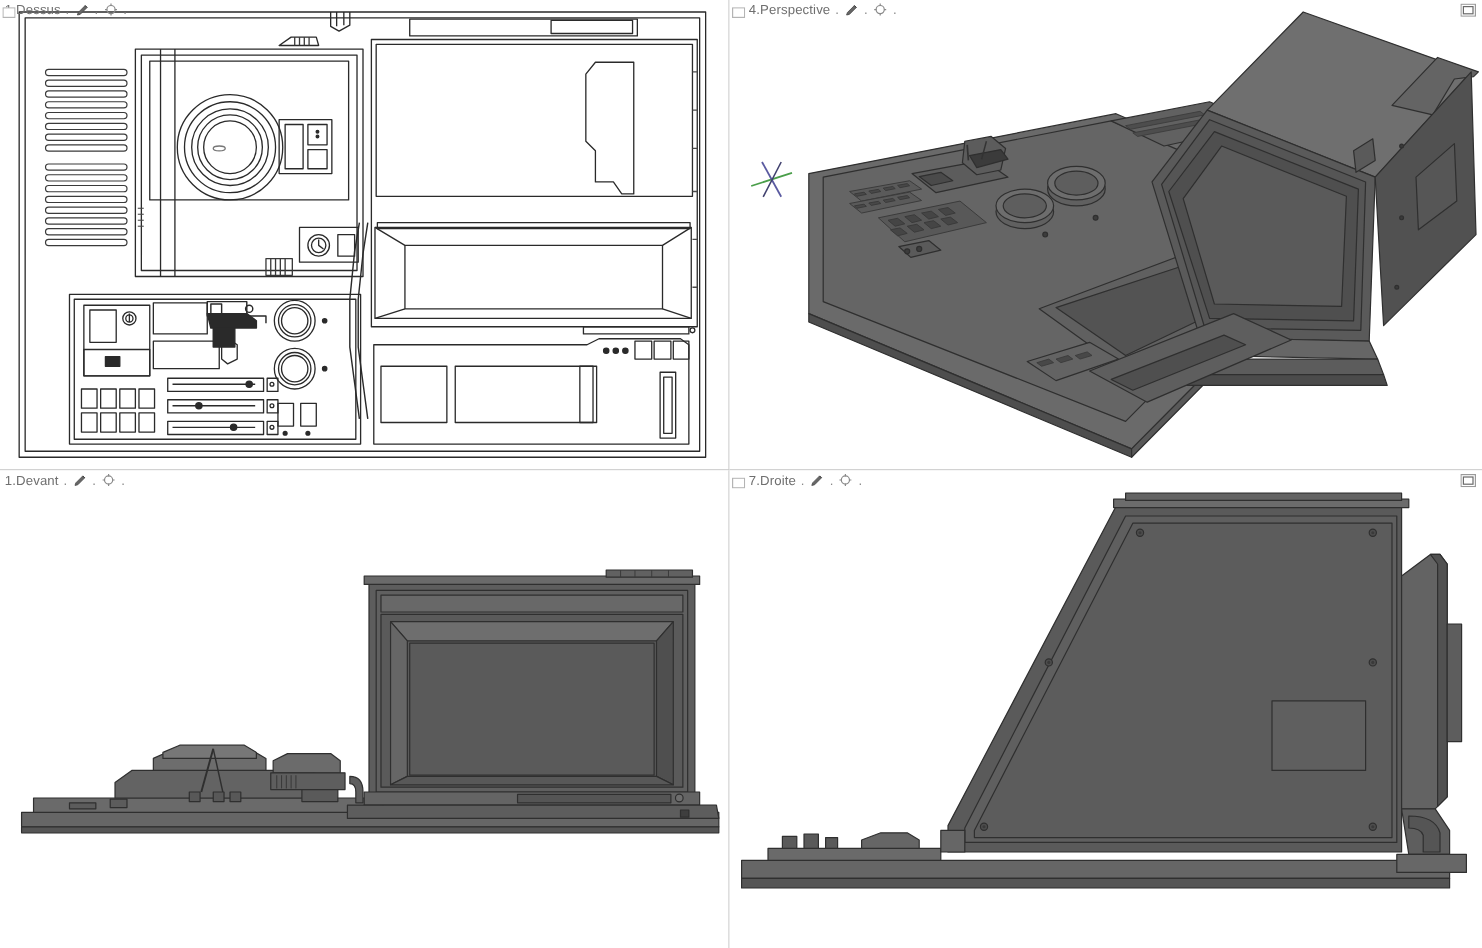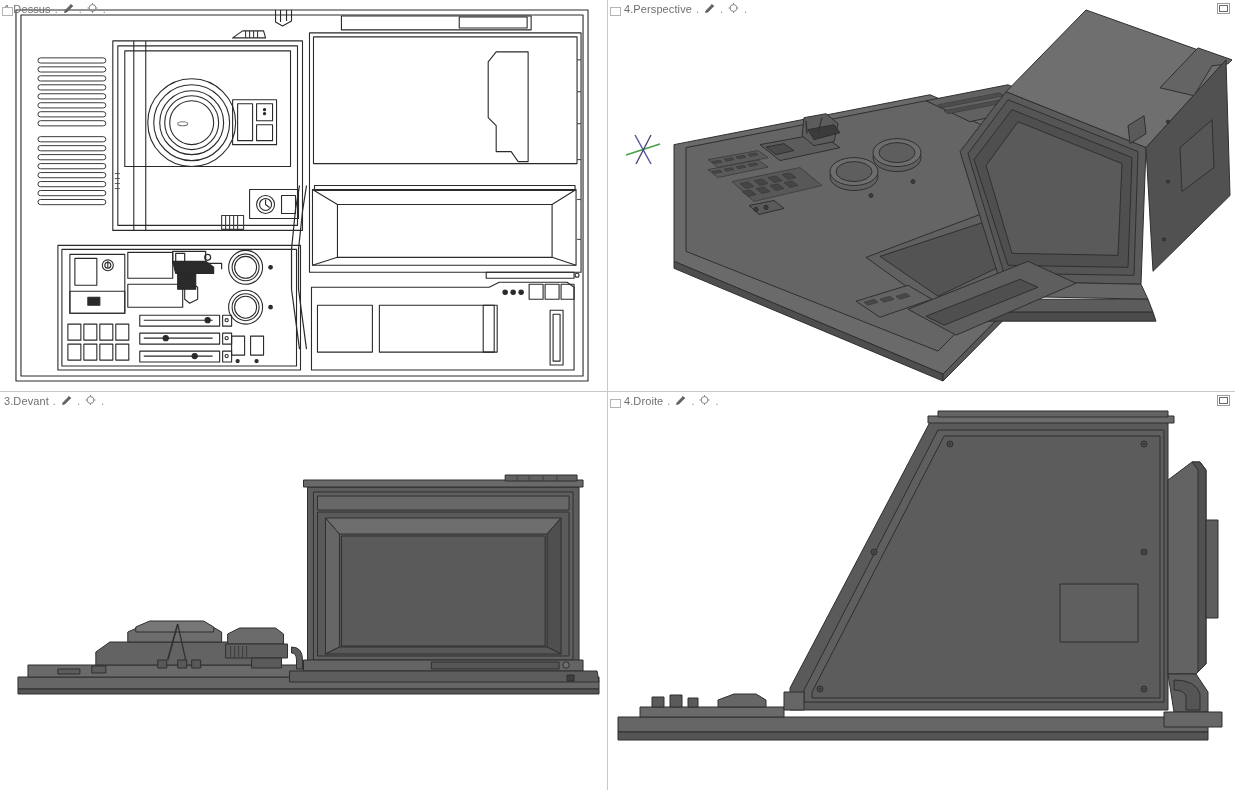--- a/index.html
+++ b/index.html
@@ -520,21 +520,21 @@
           <rect x="432" y="270" width="128" height="7" fill="#555555"></rect>
           <circle cx="567" cy="273" r="3.2" fill="#6e6e6e"></circle>
 
           <path d="M290 279 L598 279 L600 290 L290 290 Z" fill="#5d5d5d"></path>
           <rect x="568" y="283" width="7" height="6" fill="#3e3e3e"></rect>
         </g>
       </svg>
     </div>
 
     <div class="vp-header">
-      <span class="vp-label">3.Devant</span>
+      <span class="vp-label">1.Devant</span>
       <span class="dot-sep">.</span>
       <span class="vp-icon">
         <svg viewBox="0 0 13 13">
             <path d="M2.5 10.5 L3.2 8.4 L9 2.6 L10.6 4.2 L4.8 10 Z" fill="#666" stroke="#4a4a4a" stroke-width=".7"></path>
             <path d="M9 2.6 L10.6 4.2" stroke="#333" stroke-width=".7"></path>
           </svg>
       </span>
       <span class="dot-sep">.</span>
       <span class="vp-icon">
         <svg viewBox="0 0 13 13">
@@ -602,21 +602,21 @@
       </svg>
     </div>
 
     <div class="corner-box">
       <svg viewBox="0 0 11 9">
           <rect x="0.5" y="0.5" width="10" height="8" fill="#ffffff" stroke="#b4b4b4"></rect>
         </svg>
     </div>
 
     <div class="vp-header" style="padding-left:16px;">
-      <span class="vp-label">4.Droite</span>
+      <span class="vp-label">7.Droite</span>
       <span class="dot-sep">.</span>
       <span class="vp-icon">
         <svg viewBox="0 0 13 13">
             <path d="M2.5 10.5 L3.2 8.4 L9 2.6 L10.6 4.2 L4.8 10 Z" fill="#666" stroke="#4a4a4a" stroke-width=".7"></path>
             <path d="M9 2.6 L10.6 4.2" stroke="#333" stroke-width=".7"></path>
           </svg>
       </span>
       <span class="dot-sep">.</span>
       <span class="vp-icon">
         <svg viewBox="0 0 13 13">

